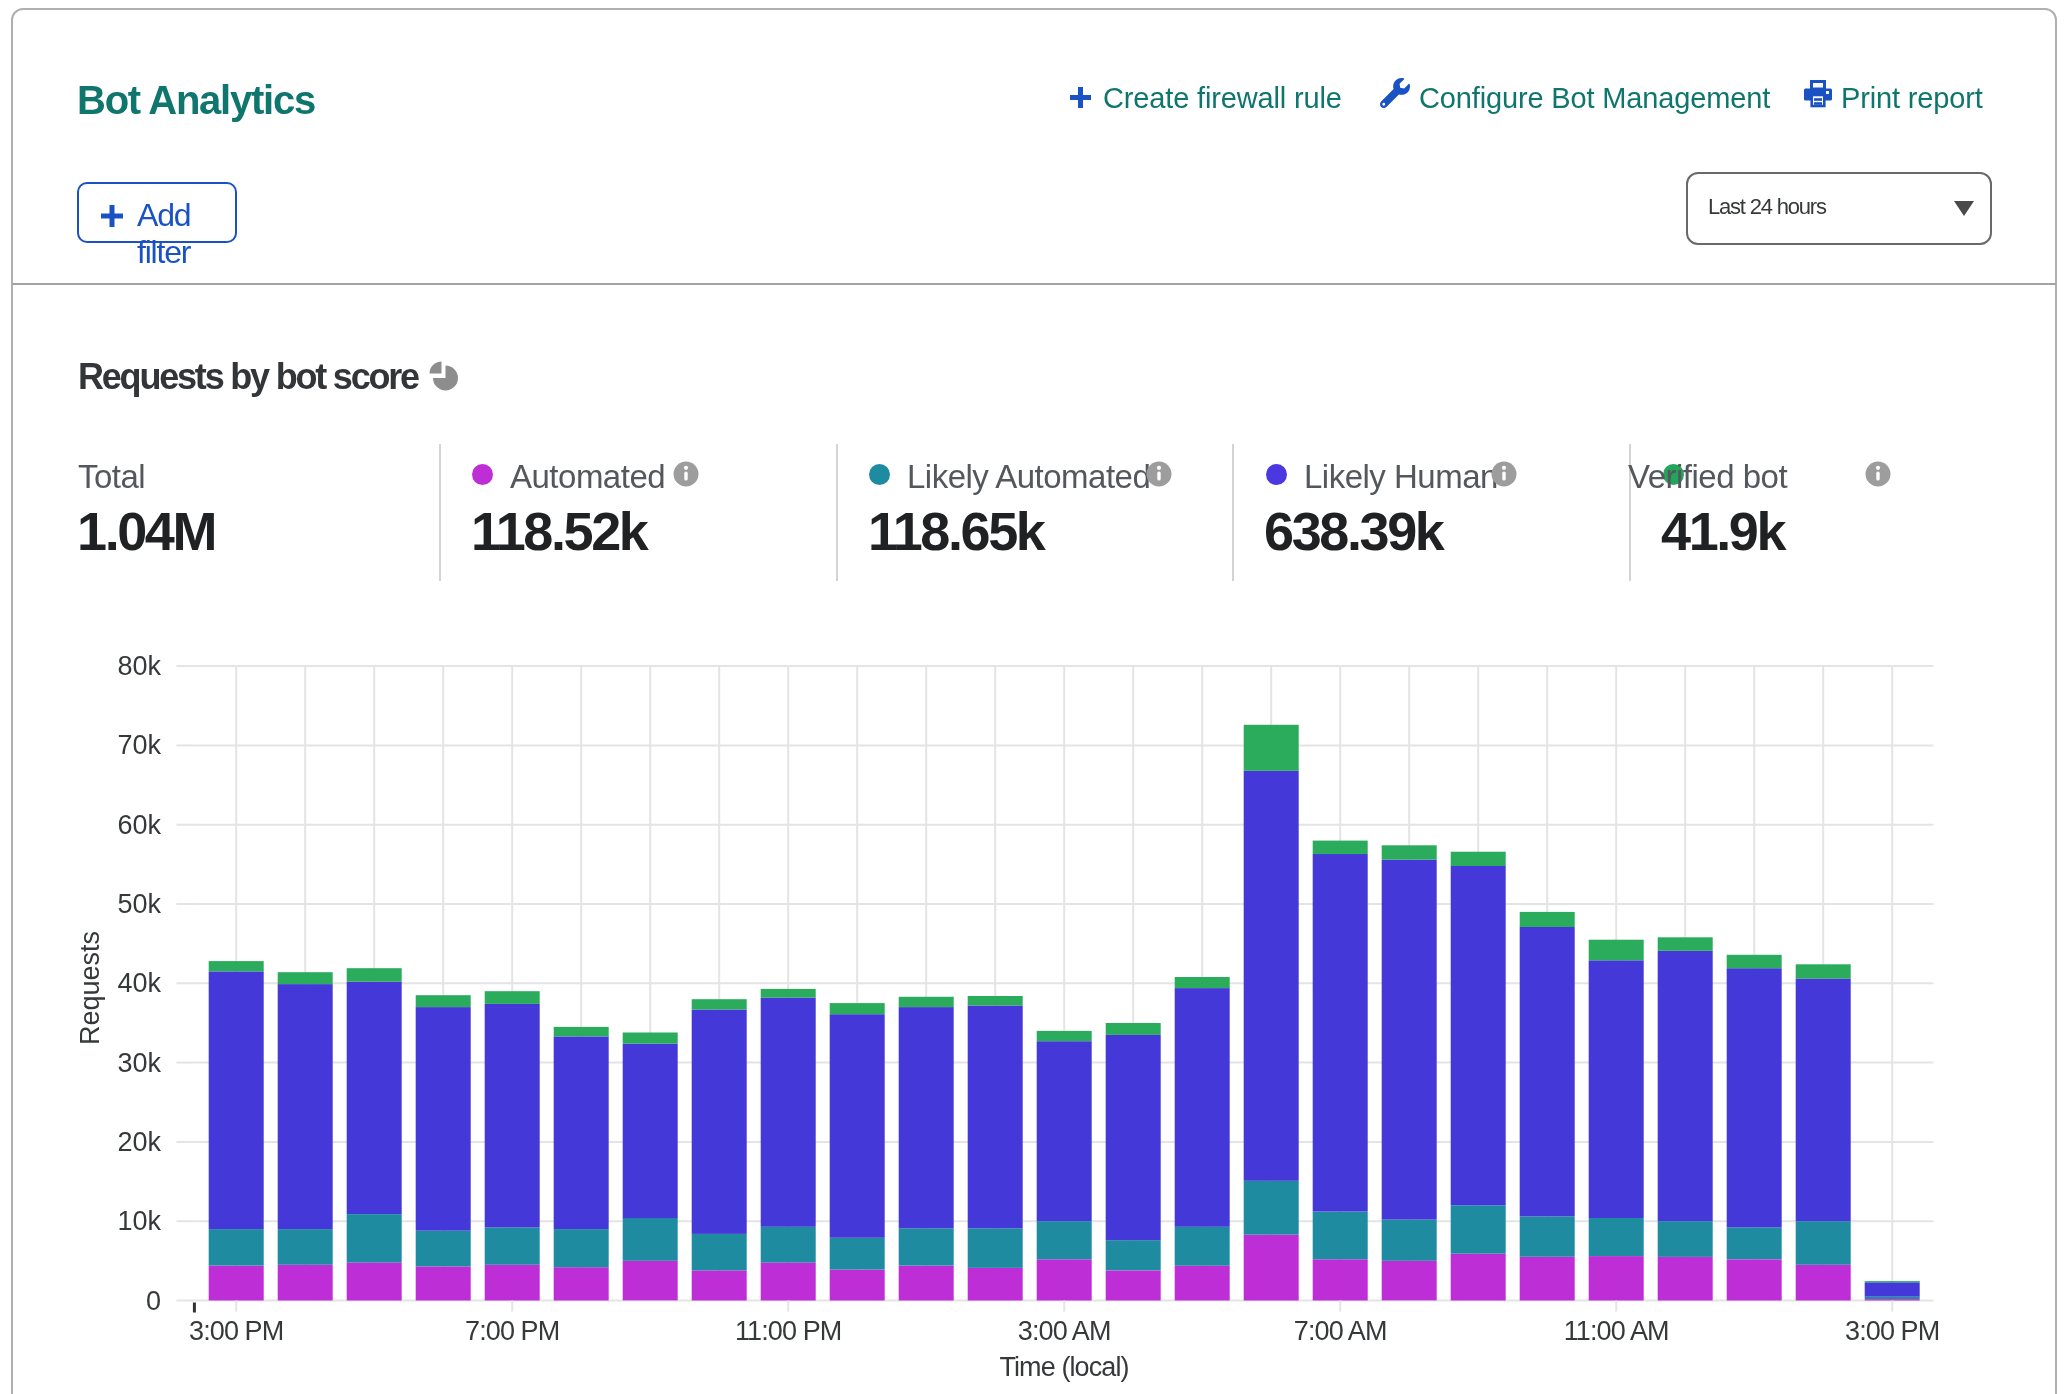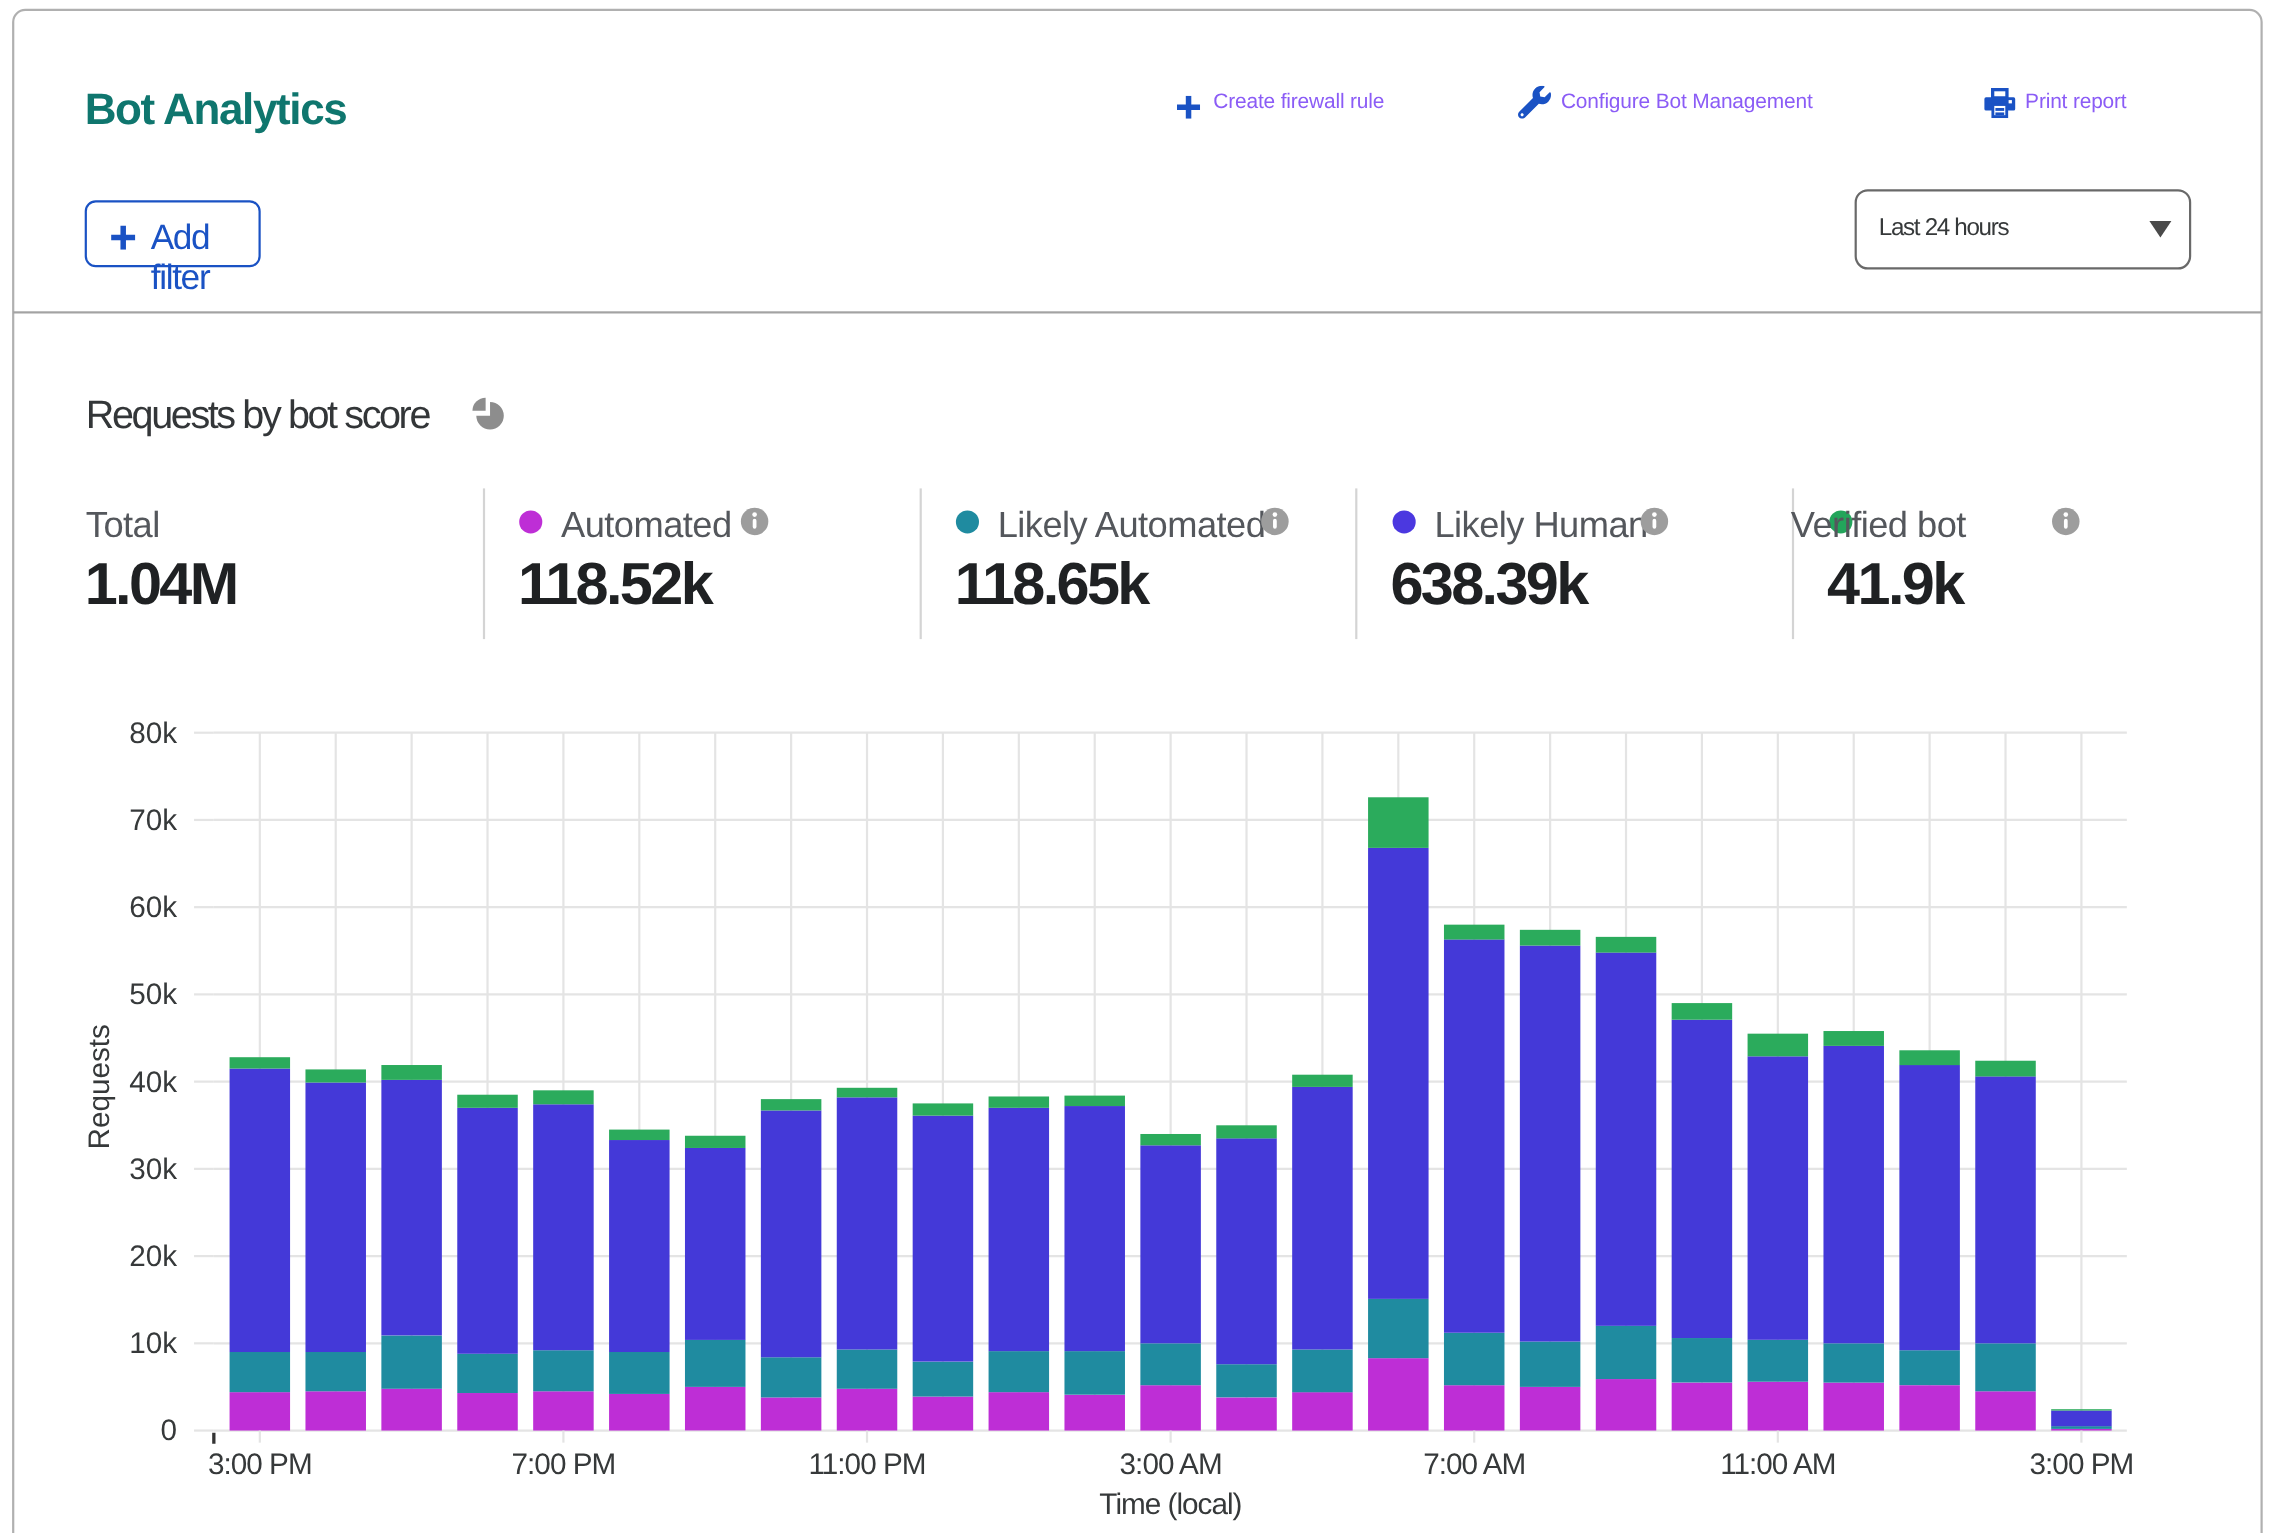--- a/index.html
+++ b/index.html
@@ -1,19 +1,19 @@
 <!DOCTYPE html>
 <html><head><meta charset="utf-8"><style>
 * { margin:0; padding:0; box-sizing:border-box; }
 html,body { width:2070px; height:1394px; background:#fff; font-family:"Liberation Sans", sans-serif; overflow:hidden; }
 .card { position:absolute; left:11px; top:8px; width:2046px; height:1600px; border:2px solid #b0b0b0; border-radius:12px; }
 .hdiv { position:absolute; left:12px; top:283px; width:2044px; height:2px; background:#a3a3a3; }
 h1.title { position:absolute; left:77px; top:78px; font-size:40px; font-weight:bold; color:#0f766e; letter-spacing:-1.25px; }
-.link { position:absolute; top:82px; font-size:19px; color:#8b5cf6; letter-spacing:-0.15px; }
-.h2 { position:absolute; left:78px; top:356px; font-size:36px; font-weight:normal; color:#333638; letter-spacing:-2.2px; }
+.link { position:absolute; top:82px; font-size:29px; color:#0f766e; letter-spacing:-0.15px; }
+.h2 { position:absolute; left:78px; top:356px; font-size:36px; font-weight:bold; color:#333638; letter-spacing:-2.2px; }
 .btn { position:absolute; left:77px; top:182px; width:160px; height:61px; border:2px solid #1a52c4; border-radius:10px; }
 .btn span { position:absolute; left:58px; top:13px; font-size:32px; color:#1a52c4; letter-spacing:-1.2px; }
 .sel { position:absolute; left:1686px; top:172px; width:306px; height:73px; border:2px solid #696969; border-radius:12px; }
 .sel span { position:absolute; left:20px; top:20px; font-size:22px; color:#36393a; letter-spacing:-1.2px; }
 .arrow { position:absolute; left:266px; top:27px; width:0; height:0; border-left:10px solid transparent; border-right:10px solid transparent; border-top:15px solid #4a4a4a; }
 .slabel { position:absolute; font-size:33px; color:#54575c; letter-spacing:-0.5px; }
 .snum { position:absolute; margin-top:-5px; font-size:54px; font-weight:bold; color:#1f2123; letter-spacing:-2.4px; }
 .sdiv { position:absolute; top:444px; width:2px; height:137px; background:#d4d4d4; }
 .dot { position:absolute; width:21px; height:21px; border-radius:50%; }
 .ispacer { display:inline-block; width:0px; }

